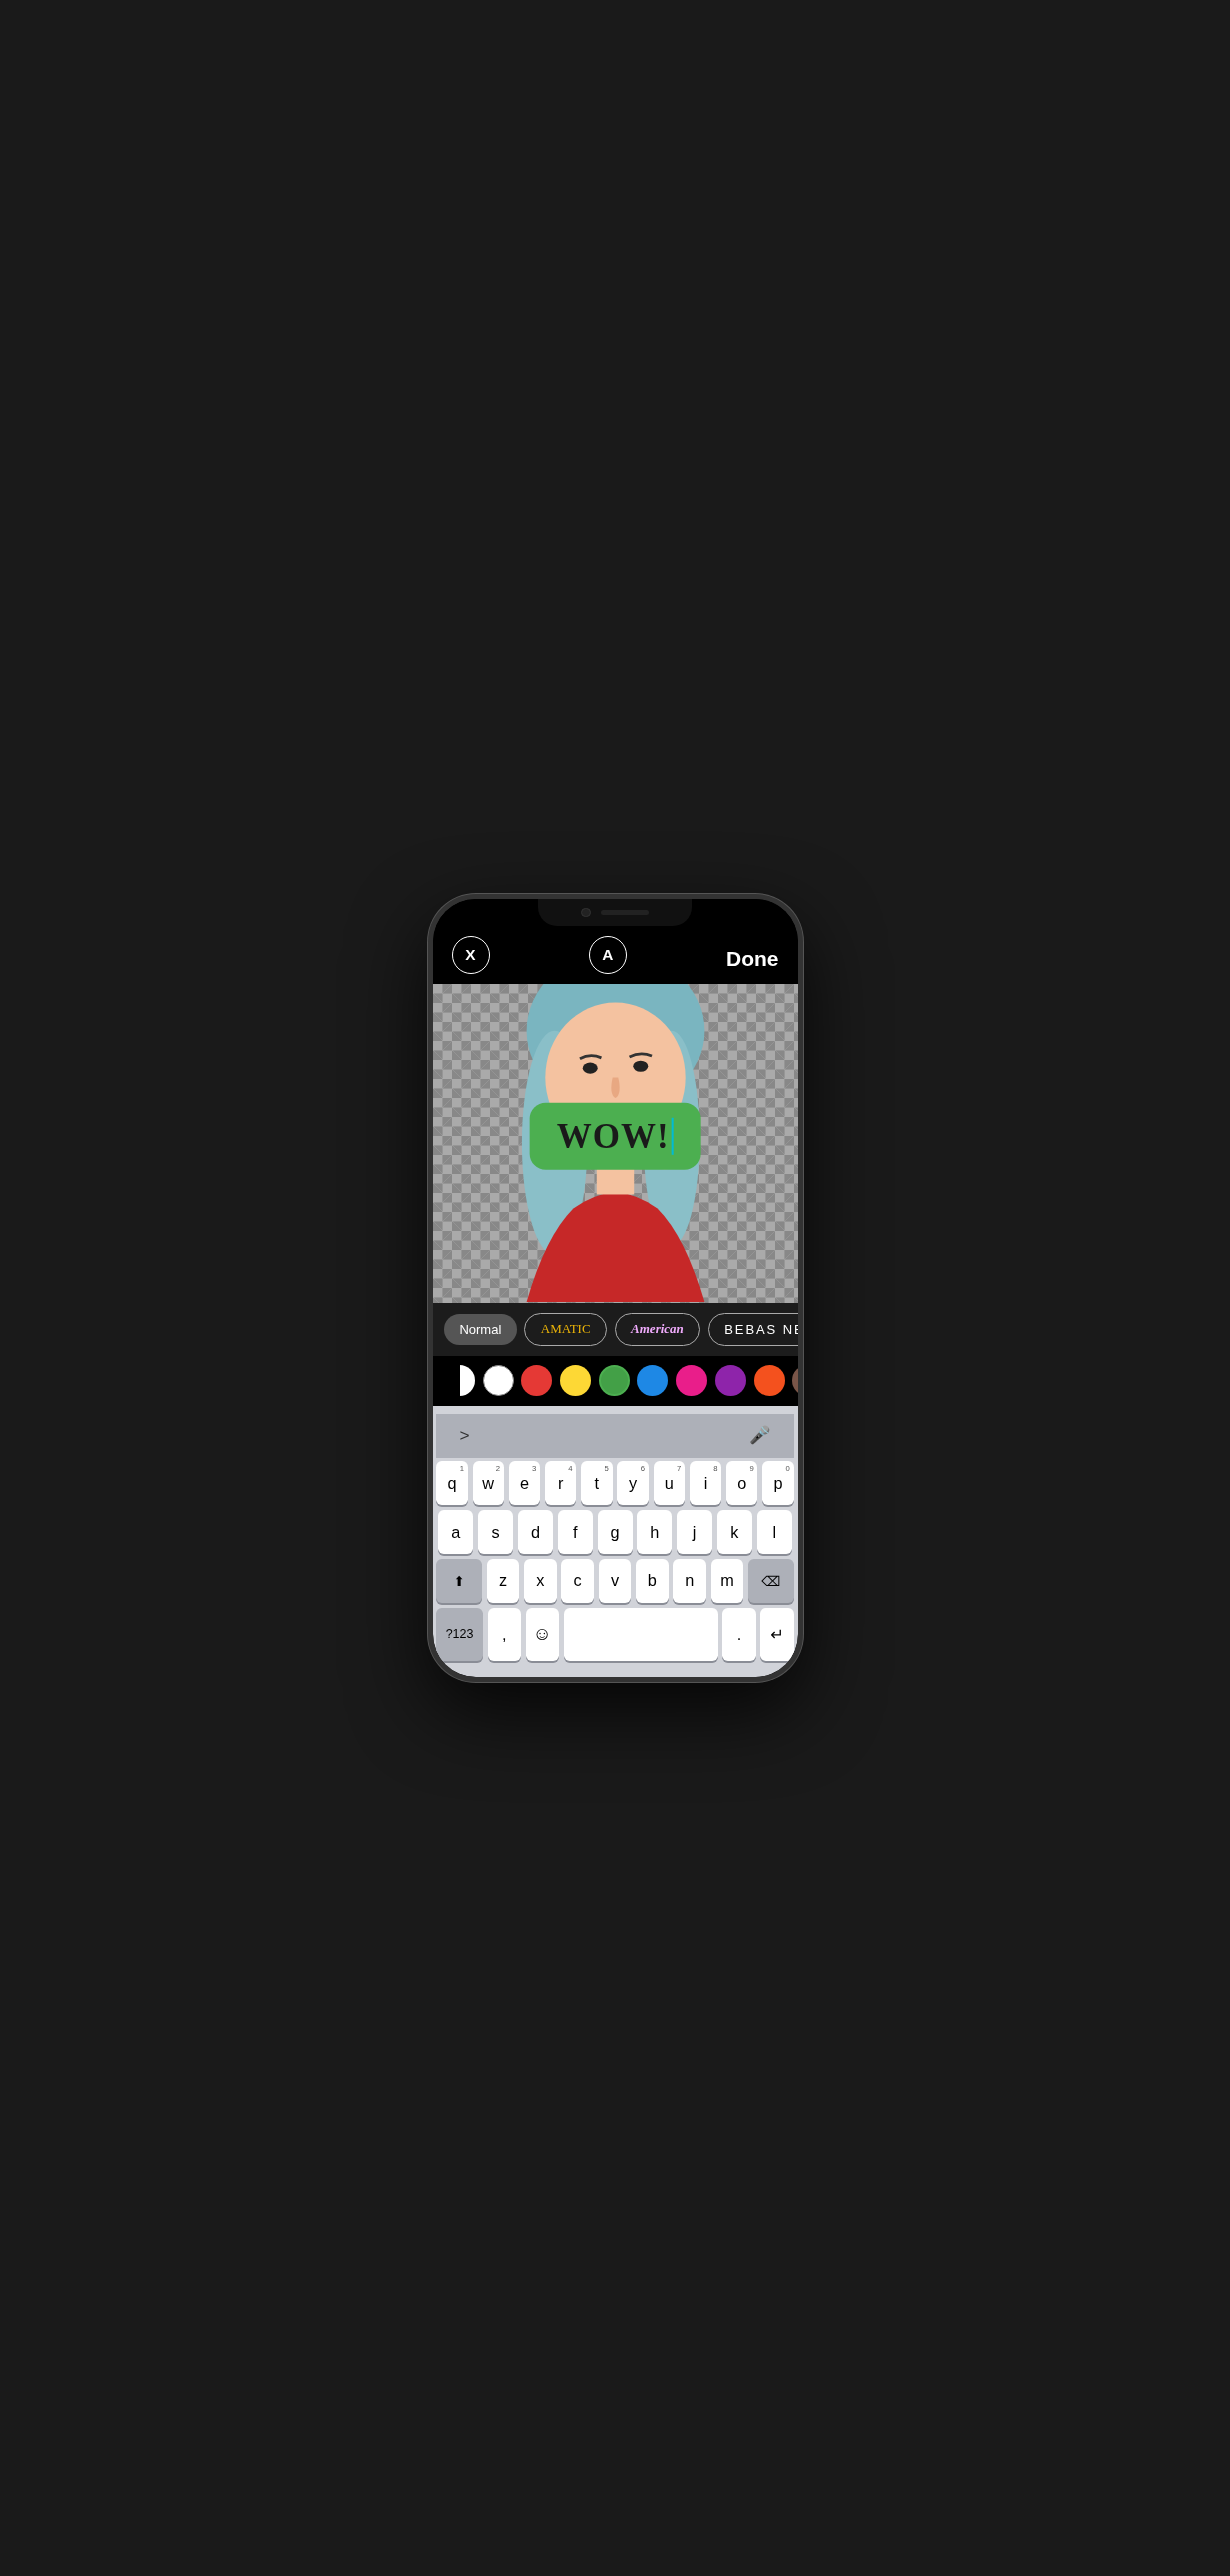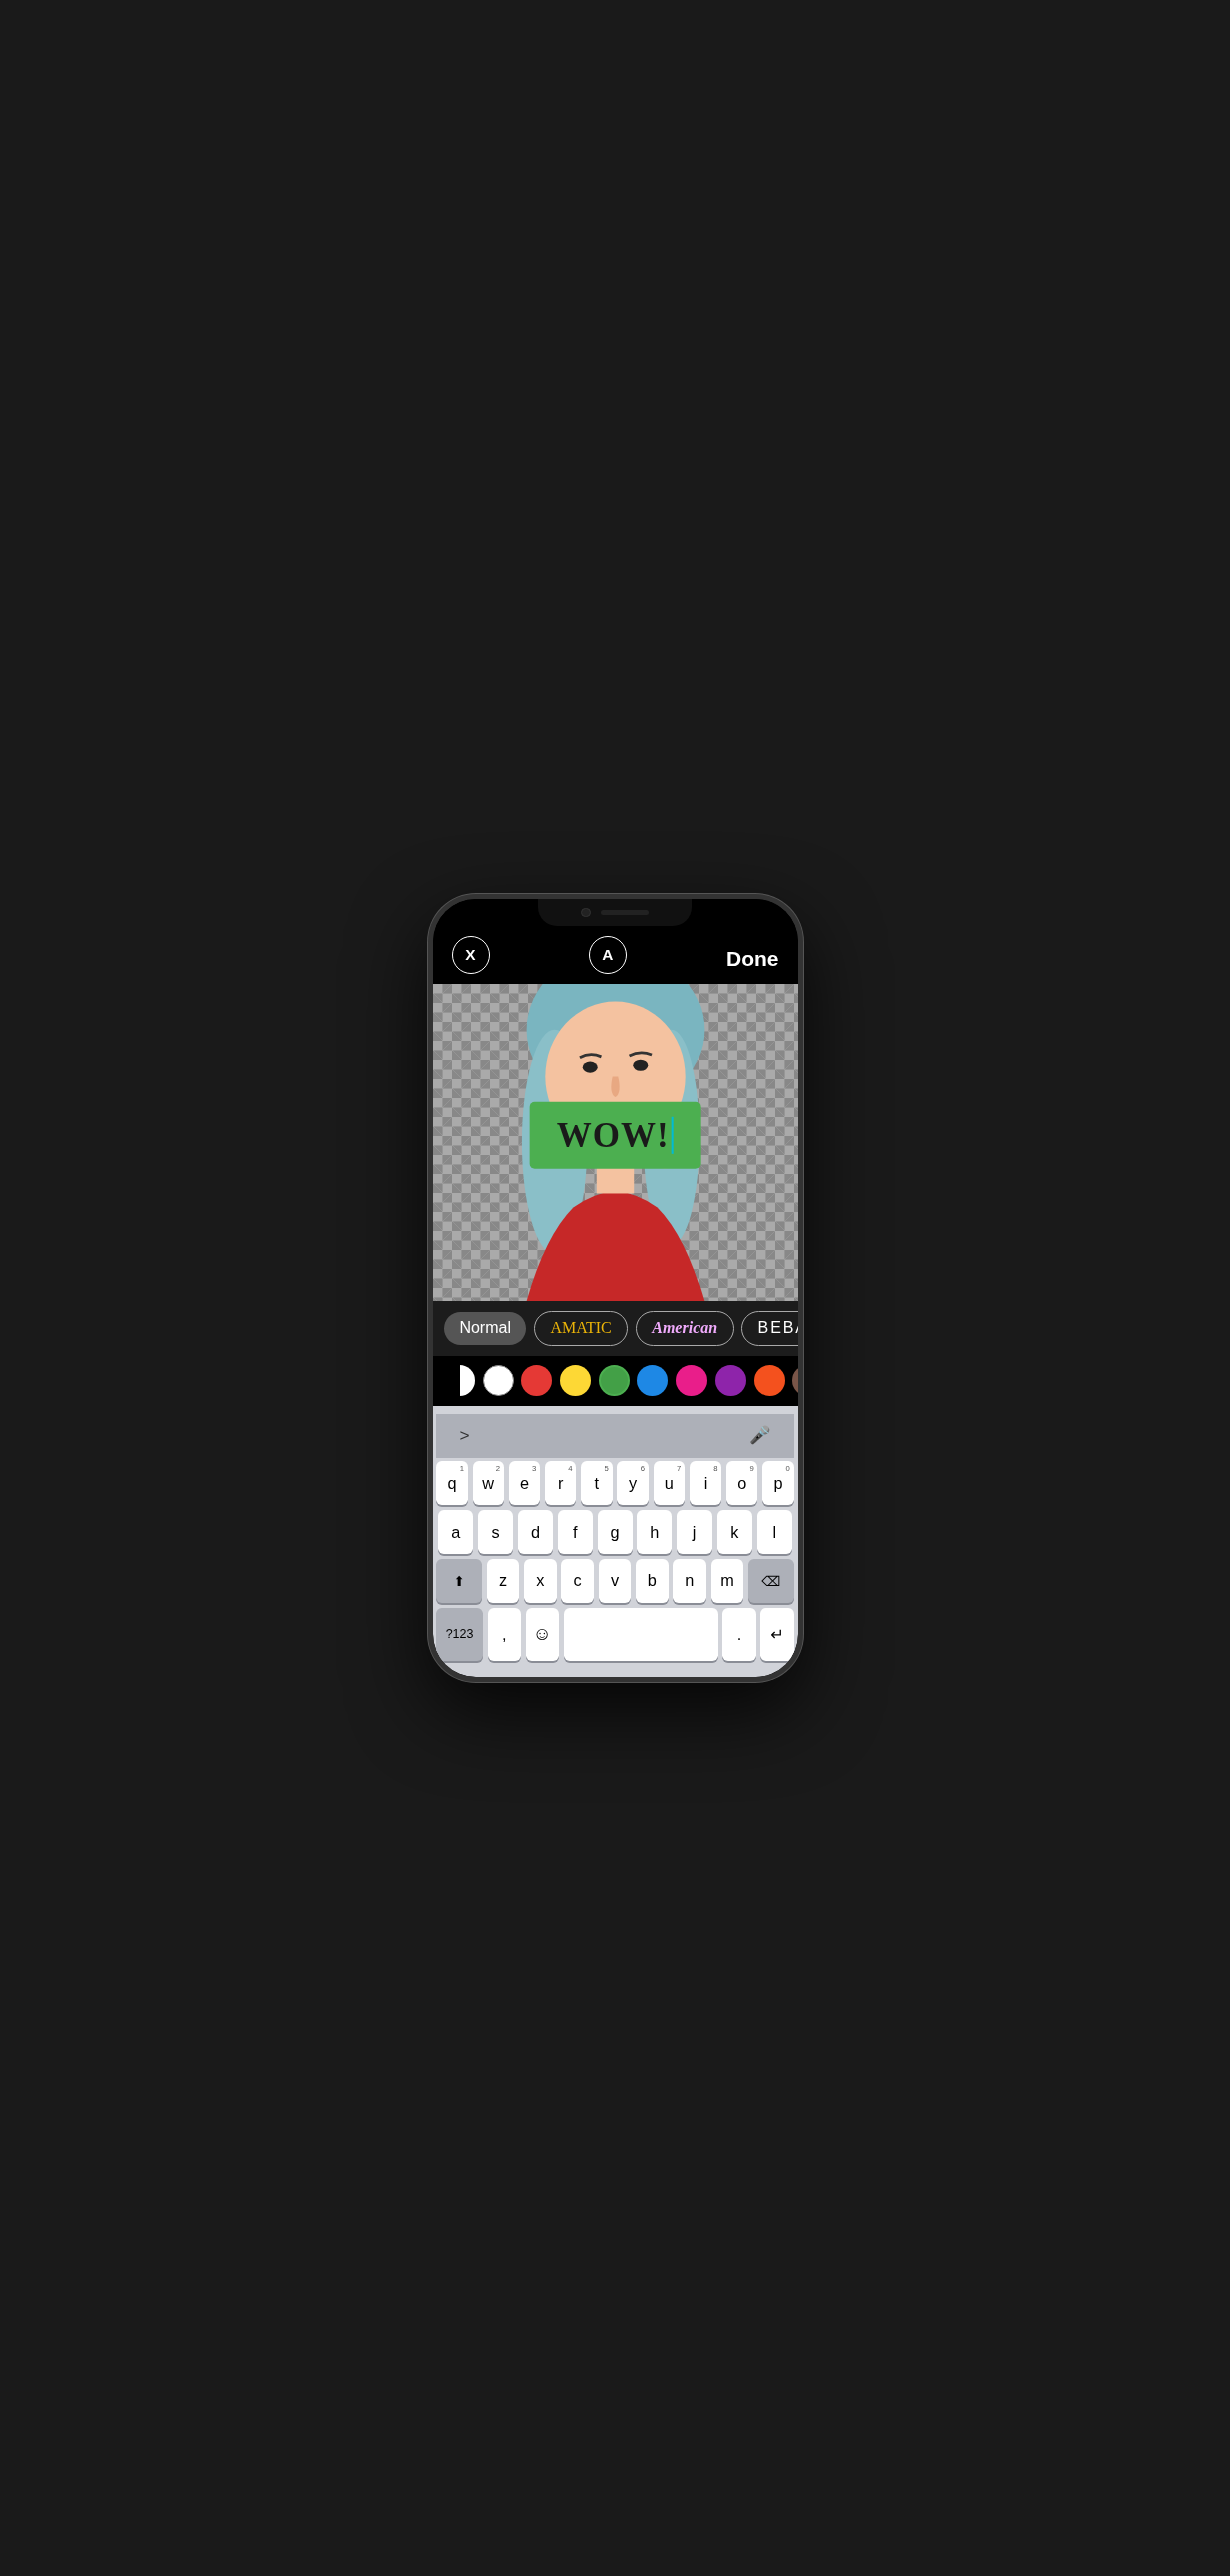--- a/index.html
+++ b/index.html
@@ -148,21 +148,21 @@
       overflow: hidden;
     }
 
     
     .wow-bubble {
       position: absolute;
       top: 50%;
       left: 50%;
       transform: translate(-50%, -60%);
       background: #4caf50;
-      border-radius: 5px;
+      border-radius: 16px;
       padding: 13.5px 27px;
       display: flex;
       align-items: center;
       justify-content: flex-end;
     }
 
     .wow-text {
       color: #1a1a1a;
       font-size: 35px;
       font-weight: 700;
@@ -194,21 +194,21 @@
       overflow-x: auto;
     }
 
     .font-row::-webkit-scrollbar { display: none; }
 
     .font-chip {
       flex-shrink: 0;
       padding: 7.7px 15.4px;
       border-radius: 21px;
       color: #fff;
-      font-size: 16px;
+      font-size: 13px;
       cursor: pointer;
       white-space: nowrap;
     }
 
     .font-chip-normal {
       background: #555;
       border: none;
     }
 
     .font-chip-amatic {

